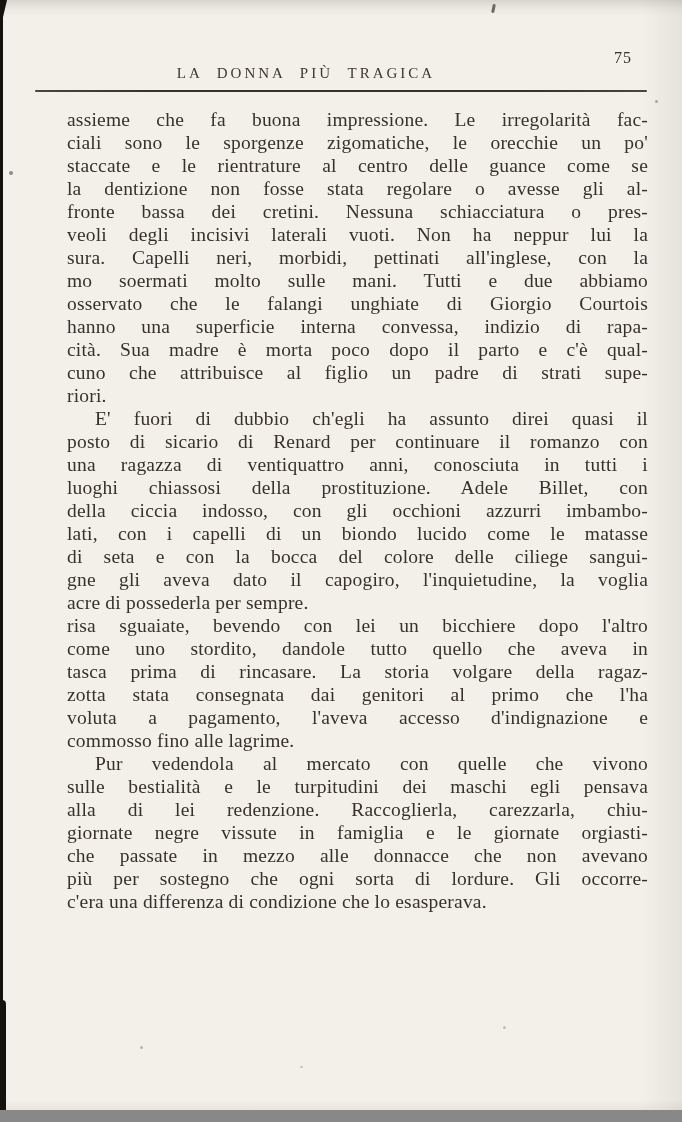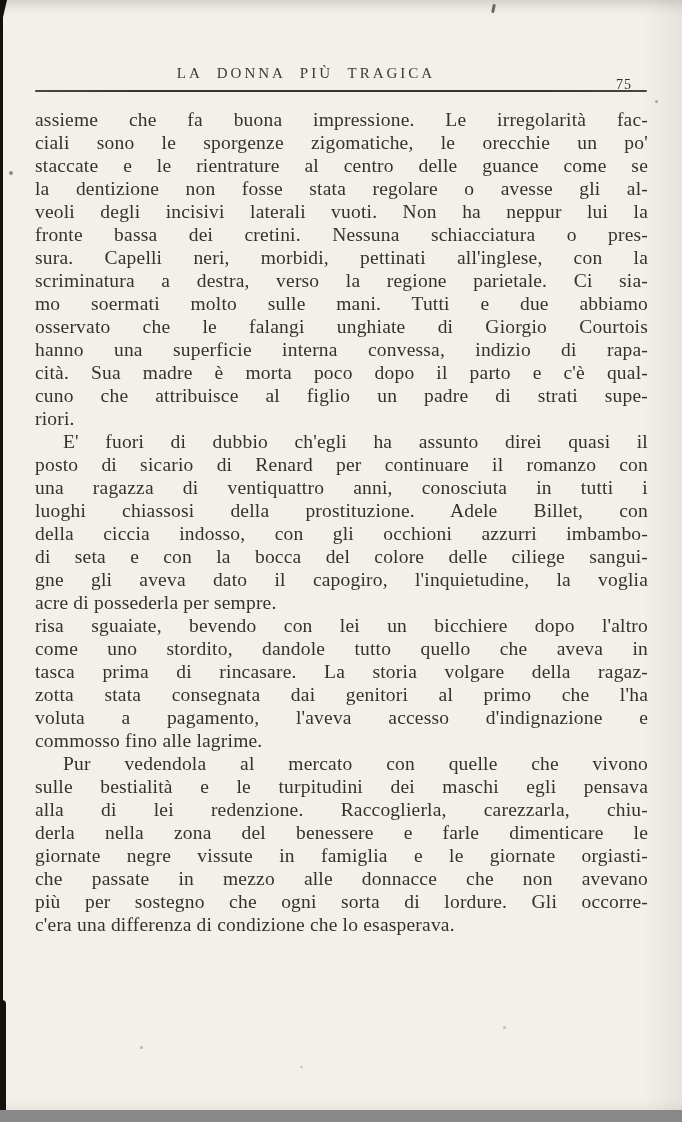--- a/index.html
+++ b/index.html
@@ -43,39 +43,40 @@
     border-top-right-radius:4px;
   }
   
   .running-title{
     position:absolute;top:65px;left:0;right:70px;
     text-align:center;
     font-size:15px;letter-spacing:3px;word-spacing:8px;
     color:#3d3830;
   }
   .page-number{
-    position:absolute;top:77px;right:50px;
-    font-size:14px;color:#35312a;letter-spacing:1px;
+    position:absolute;top:49px;right:50px;
+    font-size:16px;color:#35312a;letter-spacing:1px;
   }
   .header-rule{
     position:absolute;top:90px;left:35px;width:612px;height:2px;
     background:linear-gradient(to right,#4a453d,#36322b 20%,#36322b 80%,#4a453d);
     border-radius:1px;
   }
   
   .page-body{
     position:absolute;top:108px;left:35px;width:613px;
     font-size:19.5px;line-height:23px;
     letter-spacing:0.2px;
     color:var(--ink,#36322b);
   }
   .line{
     text-align:justify;
     text-align-last:justify;
     white-space:nowrap;
+    margin-left:32px;
   }
   .line.last{
     text-align-last:left;
     white-space:normal;
   }
   .line.first-indent{
     padding-left:28px;
   }
   
   .speck{position:absolute;border-radius:50%;pointer-events:none;}
@@ -102,54 +103,53 @@
   <div class="running-title">LA DONNA PIÙ TRAGICA</div>
   <div class="page-number">75</div>
   <div class="header-rule"></div>
 
   <div class="page-body">
       <div>
         <div class="line">assieme che fa buona impressione. Le irregolarità fac-</div>
         <div class="line">ciali sono le sporgenze zigomatiche, le orecchie un po'</div>
         <div class="line">staccate e le rientrature al centro delle guance come se</div>
         <div class="line">la dentizione non fosse stata regolare o avesse gli al-</div>
+        <div class="line">fronte bassa dei cretini. Nessuna schiacciatura o pres-</div>
         <div class="line">veoli degli incisivi laterali vuoti. Non ha neppur lui la</div>
-        <div class="line">fronte bassa dei cretini. Nessuna schiacciatura o pres-</div>
         <div class="line">sura. Capelli neri, morbidi, pettinati all'inglese, con la</div>
-        <div class="line">scriminatura a destra, verso la regione parietale. Ci sia-</div>
         <div class="line">mo soermati molto sulle mani. Tutti e due abbiamo</div>
         <div class="line">osservato che le falangi unghiate di Giorgio Courtois</div>
         <div class="line">hanno una superficie interna convessa, indizio di rapa-</div>
         <div class="line">cità. Sua madre è morta poco dopo il parto e c'è qual-</div>
         <div class="line">cuno che attribuisce al figlio un padre di strati supe-</div>
         <div class="line last">riori.</div>
       </div>
       <div>
         <div class="line first-indent">E' fuori di dubbio ch'egli ha assunto direi quasi il</div>
         <div class="line">posto di sicario di Renard per continuare il romanzo con</div>
         <div class="line">una ragazza di ventiquattro anni, conosciuta in tutti i</div>
         <div class="line">luoghi chiassosi della prostituzione. Adele Billet, con</div>
         <div class="line">della ciccia indosso, con gli occhioni azzurri imbambo-</div>
+        <div class="line">lati, con i capelli di un biondo lucido come le matasse</div>
         <div class="line">di seta e con la bocca del colore delle ciliege sangui-</div>
         <div class="line">gne gli aveva dato il capogiro, l'inquietudine, la voglia</div>
         <div class="line last">acre di possederla per sempre.</div>
       </div>
       <div>
         <div class="line">risa sguaiate, bevendo con lei un bicchiere dopo l'altro</div>
         <div class="line">come uno stordito, dandole tutto quello che aveva in</div>
         <div class="line">tasca prima di rincasare. La storia volgare della ragaz-</div>
         <div class="line">zotta stata consegnata dai genitori al primo che l'ha</div>
         <div class="line">voluta a pagamento, l'aveva accesso d'indignazione e</div>
         <div class="line last">commosso fino alle lagrime.</div>
       </div>
       <div>
         <div class="line first-indent">Pur vedendola al mercato con quelle che vivono</div>
         <div class="line">sulle bestialità e le turpitudini dei maschi egli pensava</div>
         <div class="line">alla di lei redenzione. Raccoglierla, carezzarla, chiu-</div>
-        <div class="line">derla nella zona del benessere e farle dimenticare le</div>
         <div class="line">giornate negre vissute in famiglia e le giornate orgiasti-</div>
         <div class="line">che passate in mezzo alle donnacce che non avevano</div>
         <div class="line">più per sostegno che ogni sorta di lordure. Gli occorre-</div>
         <div class="line last">c'era una differenza di condizione che lo esasperava.</div>
       </div>
     </div>
 
   <div class="speck s1"></div>
   <div class="speck s2"></div>
   <div class="speck s3"></div>

